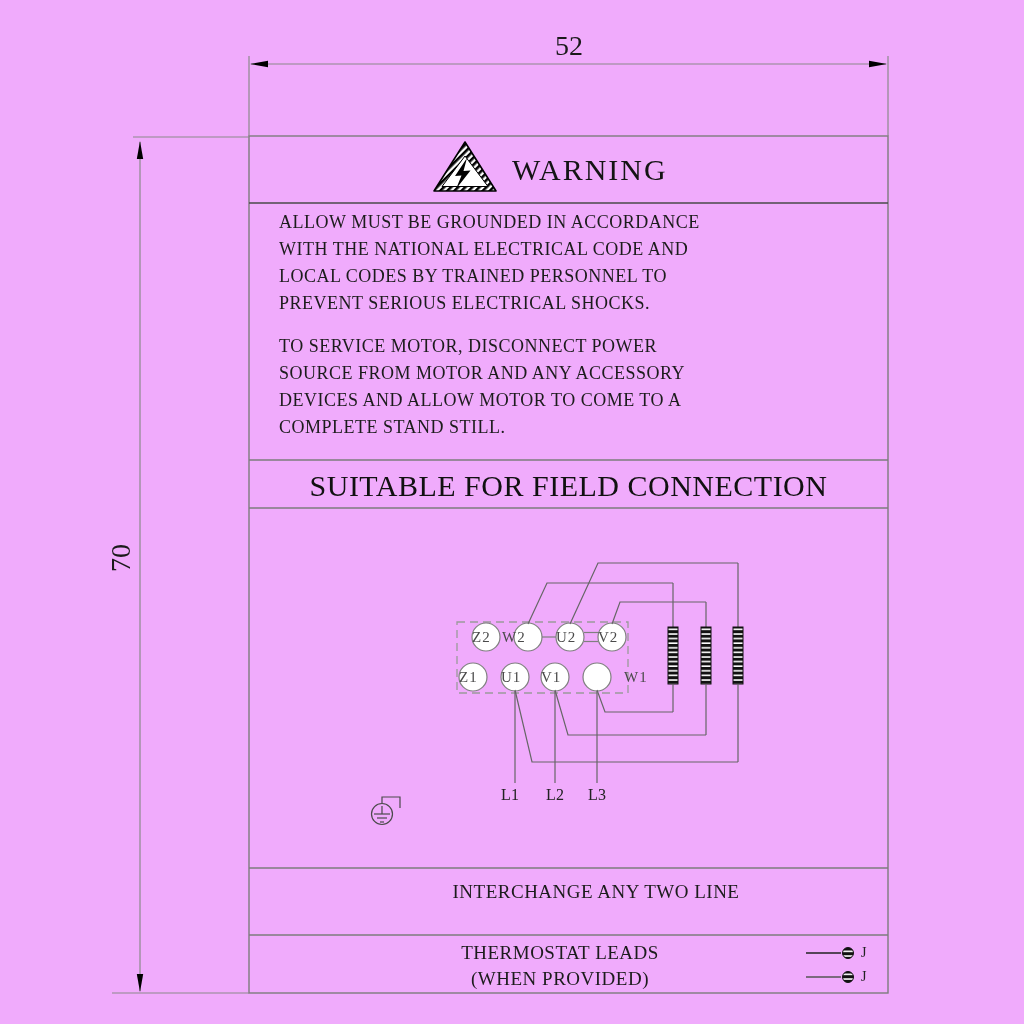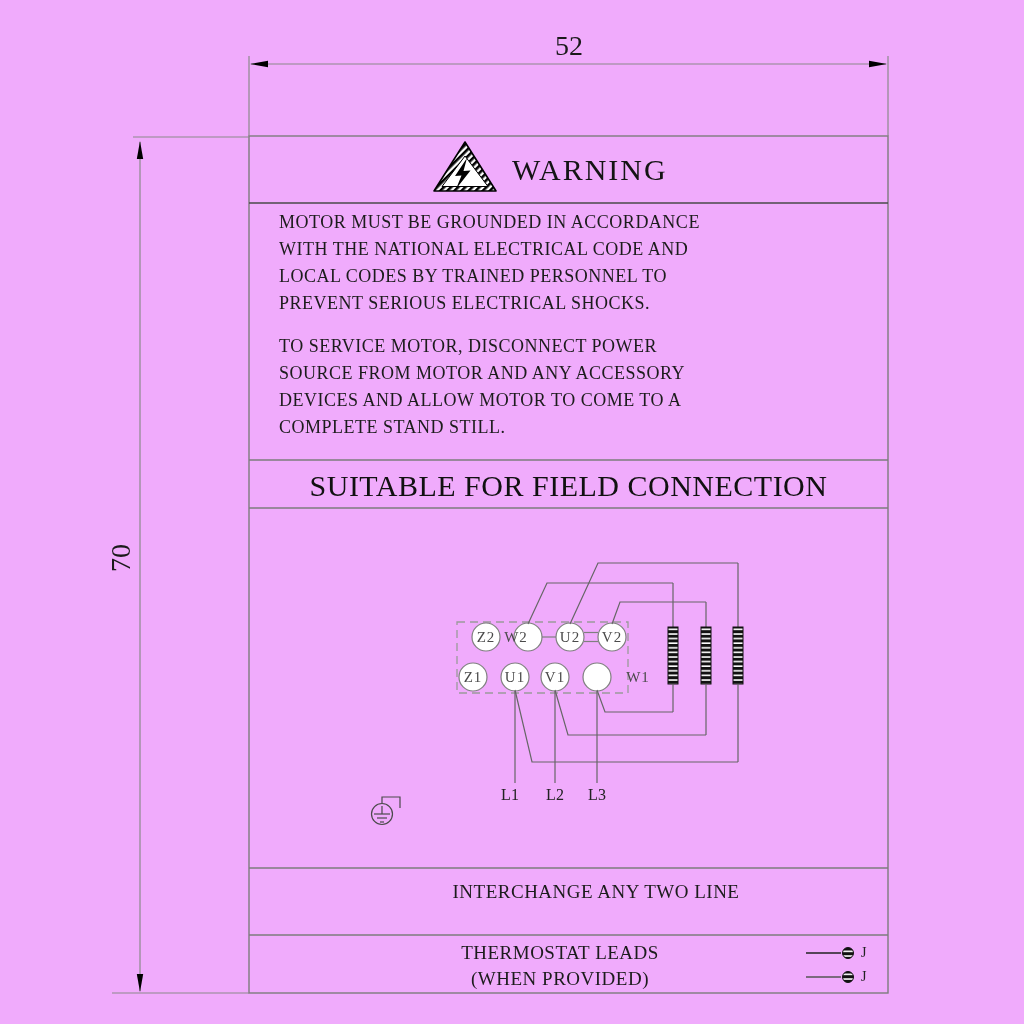--- a/index.html
+++ b/index.html
@@ -7,21 +7,21 @@
           font-family:Liberation Serif, serif;color:#111;}
   svg.linework{position:absolute;left:0;top:0;}
   .txt{position:absolute;white-space:nowrap;color:#141414;}
   .dim{font-size:28px;color:#1a1a1a;}
   .dim-w{left:250px;top:30px;width:638px;text-align:center;}
   .dim-h{left:89px;top:544px;width:60px;height:28px;text-align:center;transform:rotate(-90deg);transform-origin:center;}
   .warn-title{left:512px;top:153px;font-size:30px;letter-spacing:2px;}
   .para{position:absolute;left:279px;font-size:18px;letter-spacing:.5px;line-height:27px;color:#1c1c1c;}
   .para div{height:27px;}
   .suitable{left:249px;top:469px;width:639px;text-align:center;font-size:30px;letter-spacing:.5px;color:#111;}
-  .term{position:absolute;width:28px;text-align:center;font-size:15px;letter-spacing:1px;color:#4a4a4a;}
+  .term{position:absolute;width:28px;font-size:15px;letter-spacing:1px;color:#4a4a4a;}
   .lline{position:absolute;width:30px;text-align:center;font-size:16px;color:#222;}
   .note{position:absolute;left:250px;width:600px;text-align:center;font-size:19px;letter-spacing:.5px;color:#1c1c1c;}
   .note2{position:absolute;left:260px;width:600px;text-align:center;font-size:19px;letter-spacing:.5px;color:#1c1c1c;}
   .jlab{position:absolute;font-size:14px;color:#222;}
 </style>
 </head>
 <body>
 
 <div class="canvas">
 
@@ -129,21 +129,21 @@
       <circle cx="848" cy="977" r="5.5" fill="url(#hatchH)" stroke="#111" stroke-width="1"></circle>
     </g>
   </svg>
 
   <div class="txt dim dim-w">52</div>
   <div class="txt dim dim-h">70</div>
 
   <div class="txt warn-title">WARNING</div>
 
   <div class="para" style="top:209px;">
-    <div>MOTOR MUST BE GROUNDED IN ACCORDANCE</div>
+    <div>ALLOW MUST BE GROUNDED IN ACCORDANCE</div>
     <div>WITH THE NATIONAL ELECTRICAL CODE AND</div>
     <div>LOCAL CODES BY TRAINED PERSONNEL TO</div>
     <div>PREVENT SERIOUS ELECTRICAL SHOCKS.</div>
   </div>
 
   <div class="para" style="top:333px;">
     <div>TO SERVICE MOTOR, DISCONNECT POWER</div>
     <div>SOURCE FROM MOTOR AND ANY ACCESSORY</div>
     <div>DEVICES AND ALLOW MOTOR TO COME TO A</div>
     <div>COMPLETE STAND STILL.</div>

